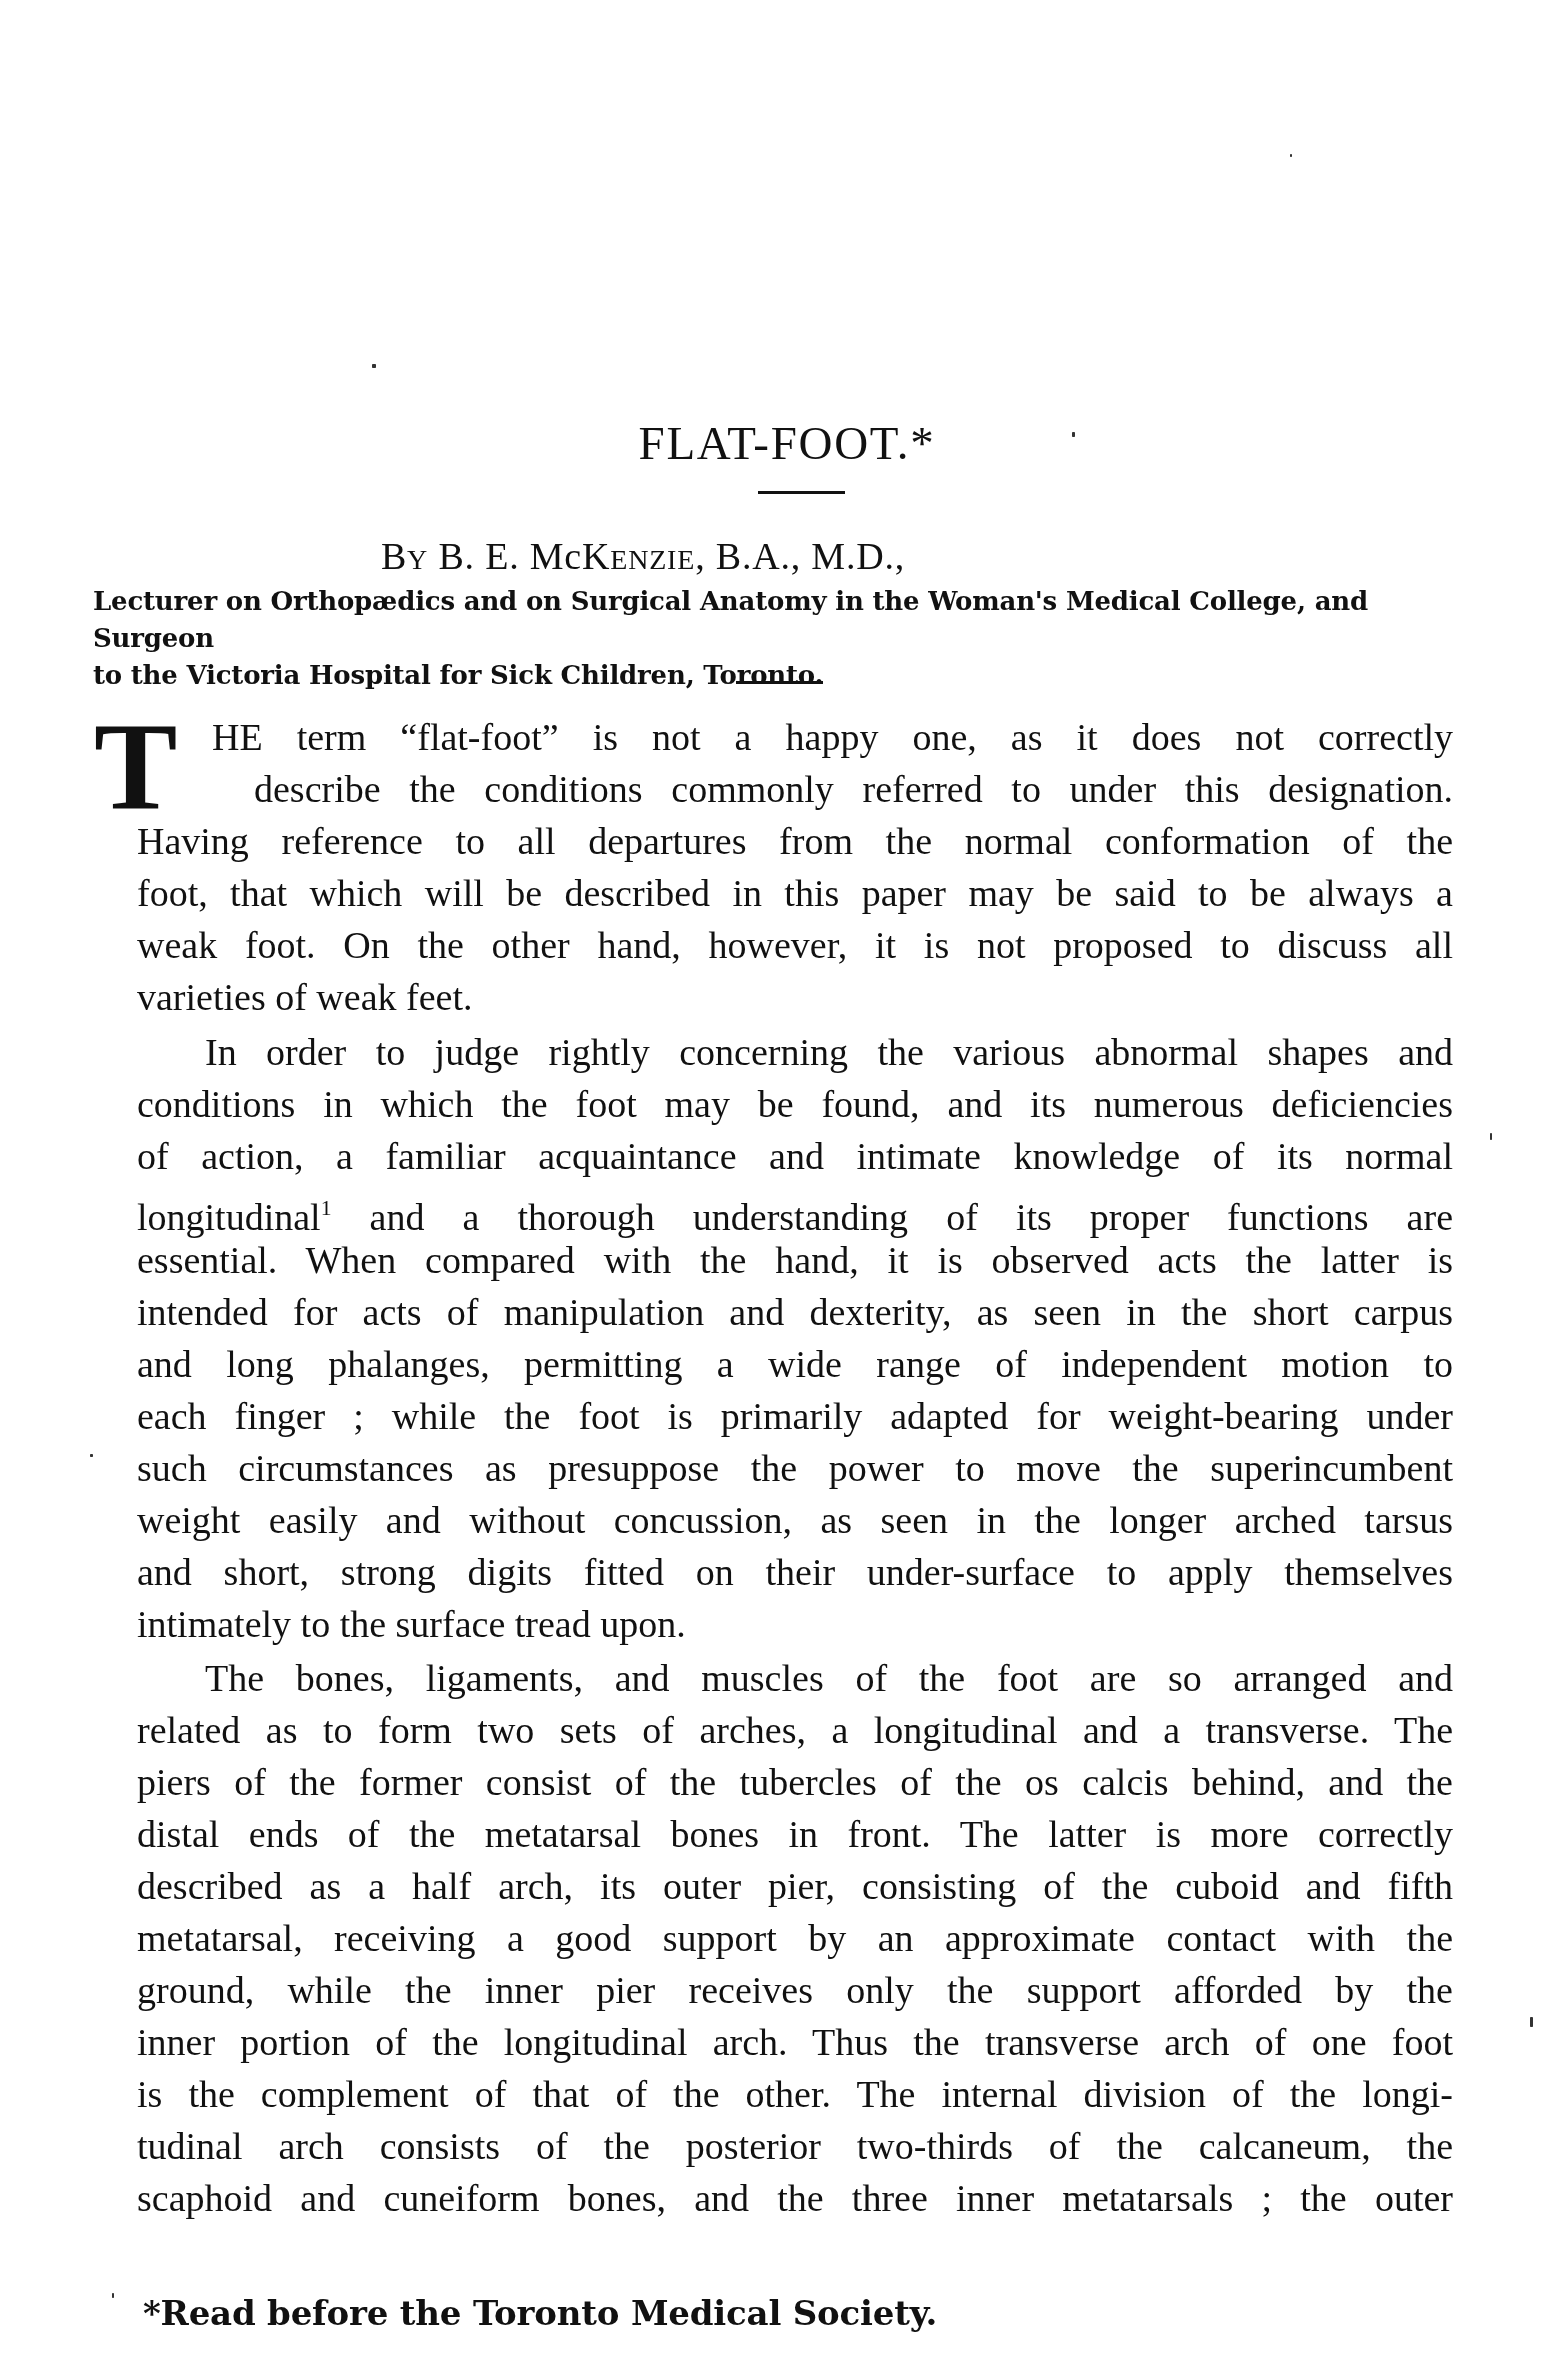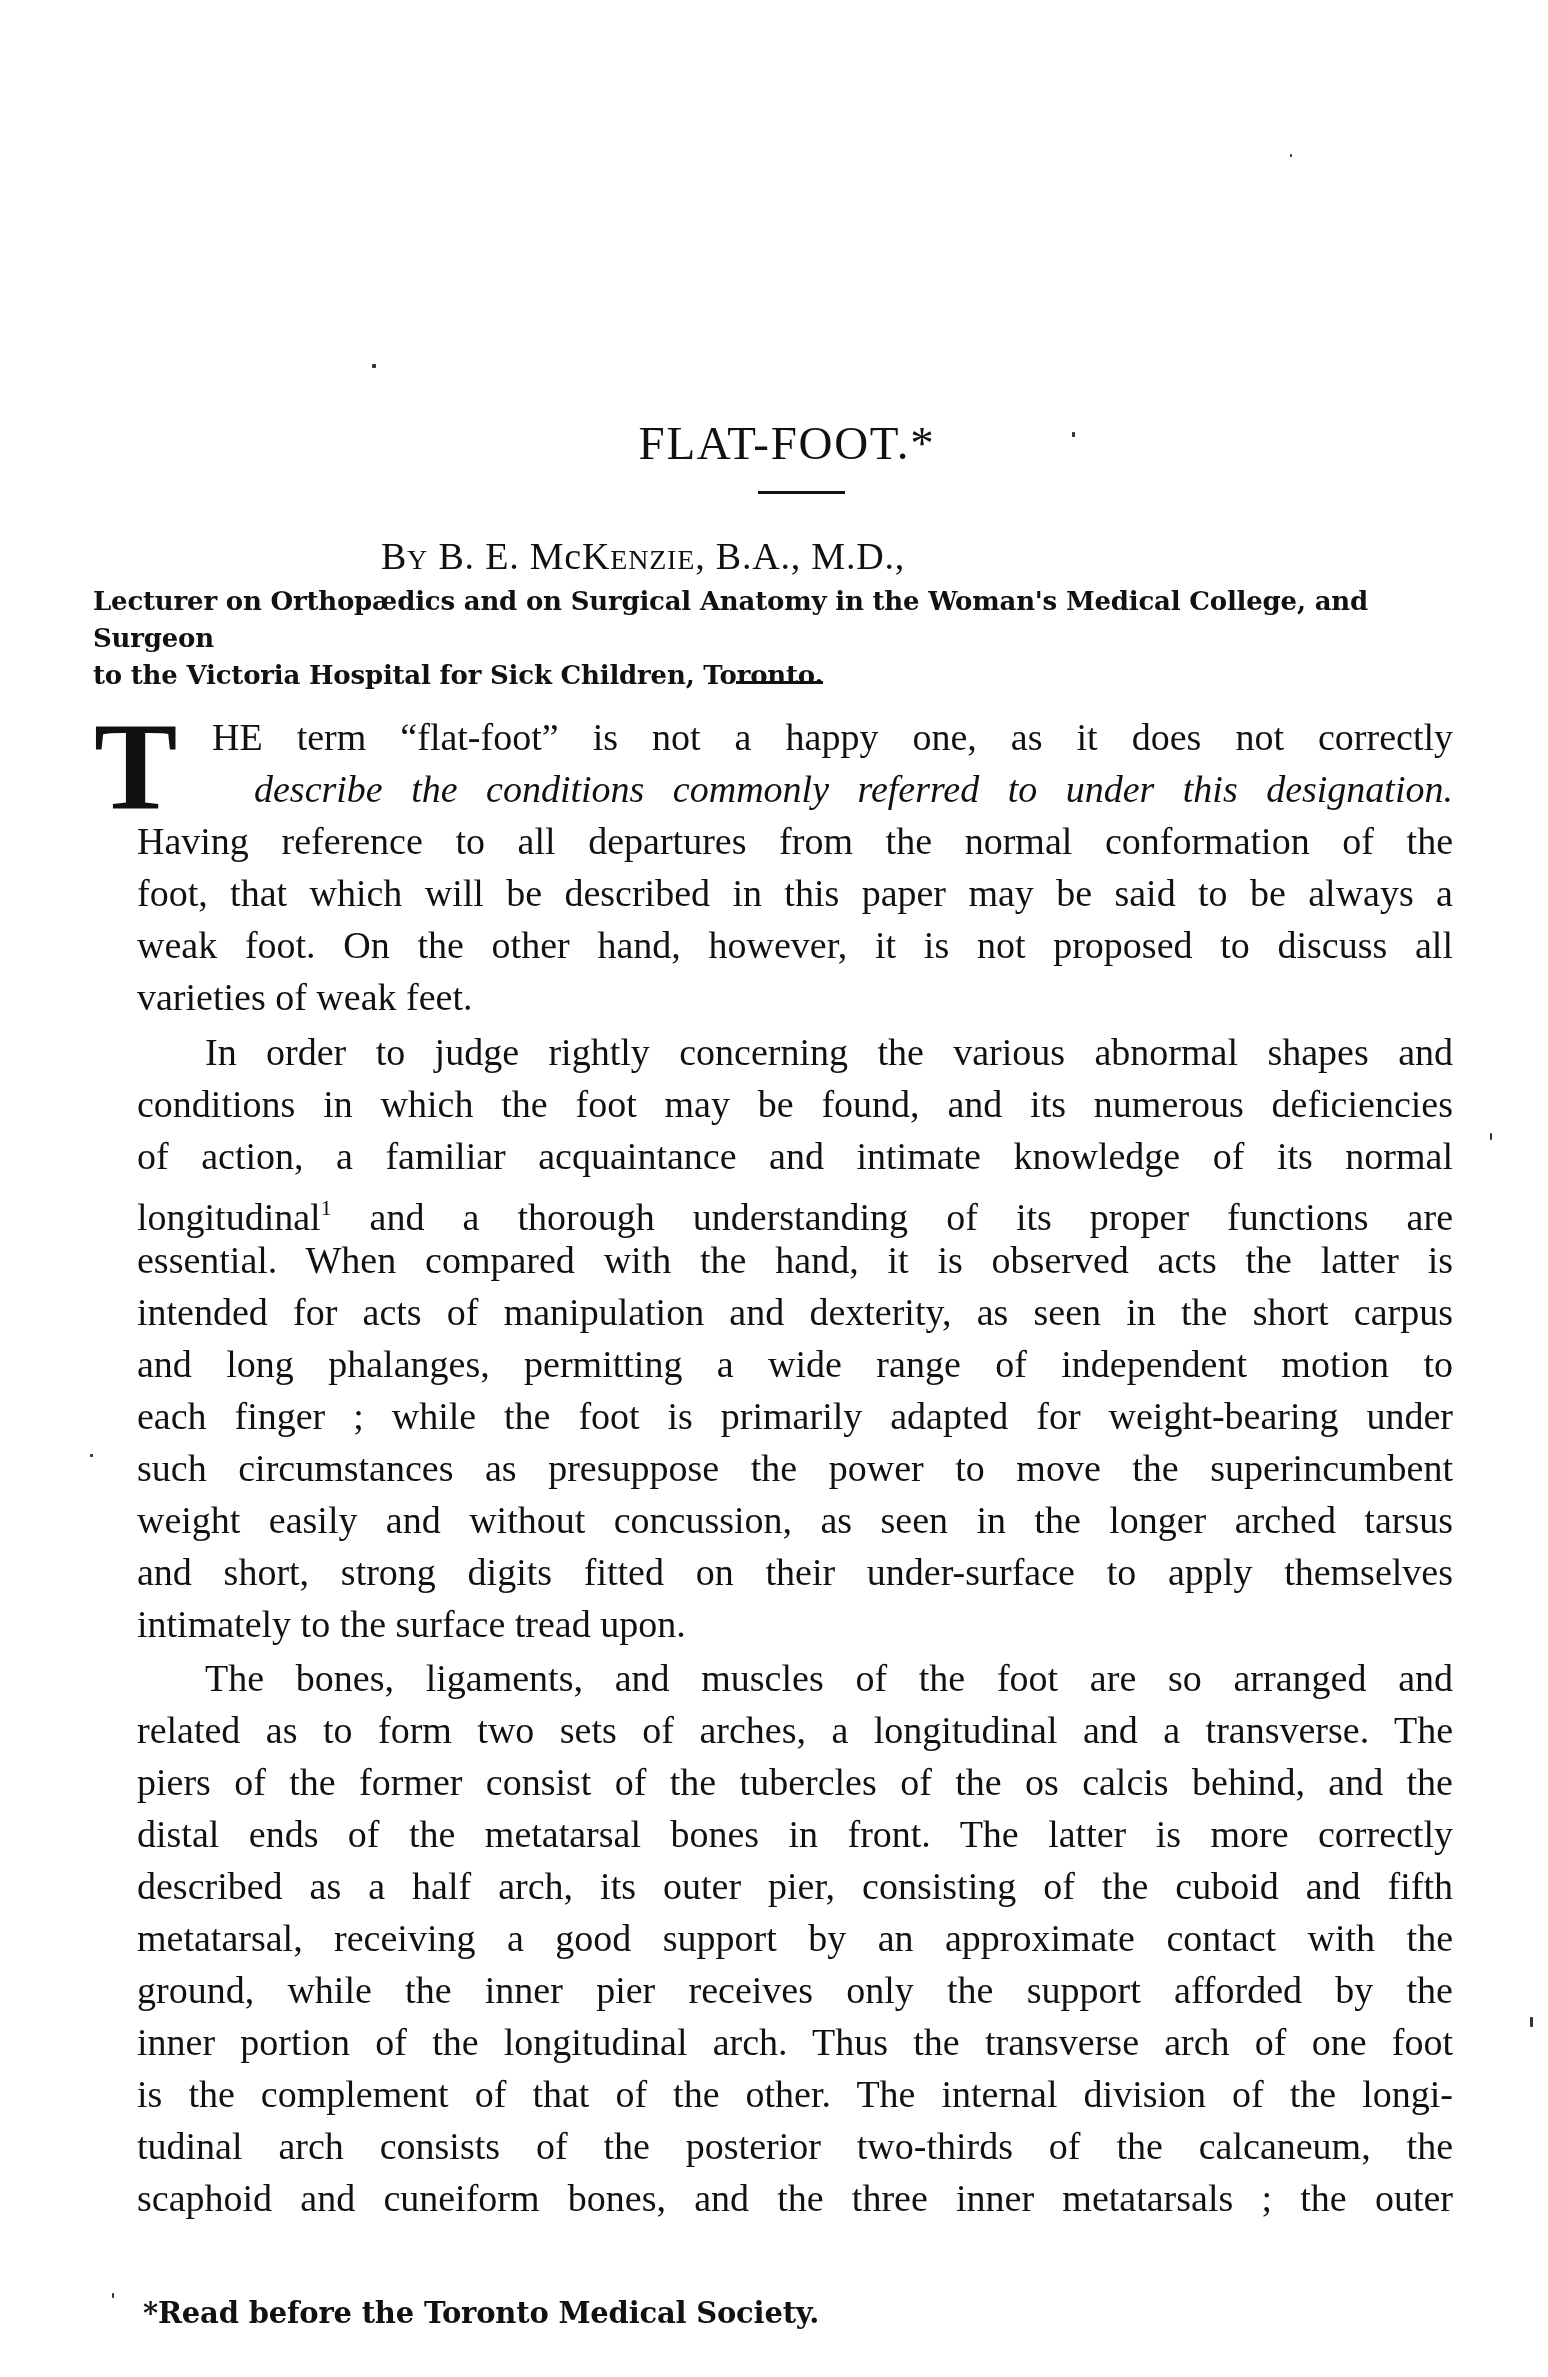--- a/index.html
+++ b/index.html
@@ -62,35 +62,35 @@
     text-align: justify;
     text-align-last: justify;
     white-space: nowrap;
     height: 52px;
     overflow: visible;
     margin-left: 40px;
   }
   .line.last { text-align-last: left; }
   .line.ind { padding-left: 68px; }
   .line.dropind { padding-left: 75px; }
-  .line.dropind2 { padding-left: 117px; font-style: italic; }
+  .line.dropind2 { padding-left: 117px; }
   .para-gap { height: 2.5px; }
   .dropcap {
     left: 94px;
     top: 705px;
     font-size: 125px;
     line-height: 125px;
     font-weight: bold;
     font-family: "Liberation Serif", serif;
   }
   .sup { font-size: 21.7px; vertical-align: 15px; }
   .footnote {
     left: 143px;
     top: 2297px;
-    font-size: 29px;
+    font-size: 34px;
     line-height: 33px;
     font-family: "DejaVu Serif", "Liberation Serif", serif;
     font-weight: bold;
     letter-spacing: -0.2px;
   }
   .speck {
     position: absolute;
     background: #333;
     border-radius: 0.8px;
   }

